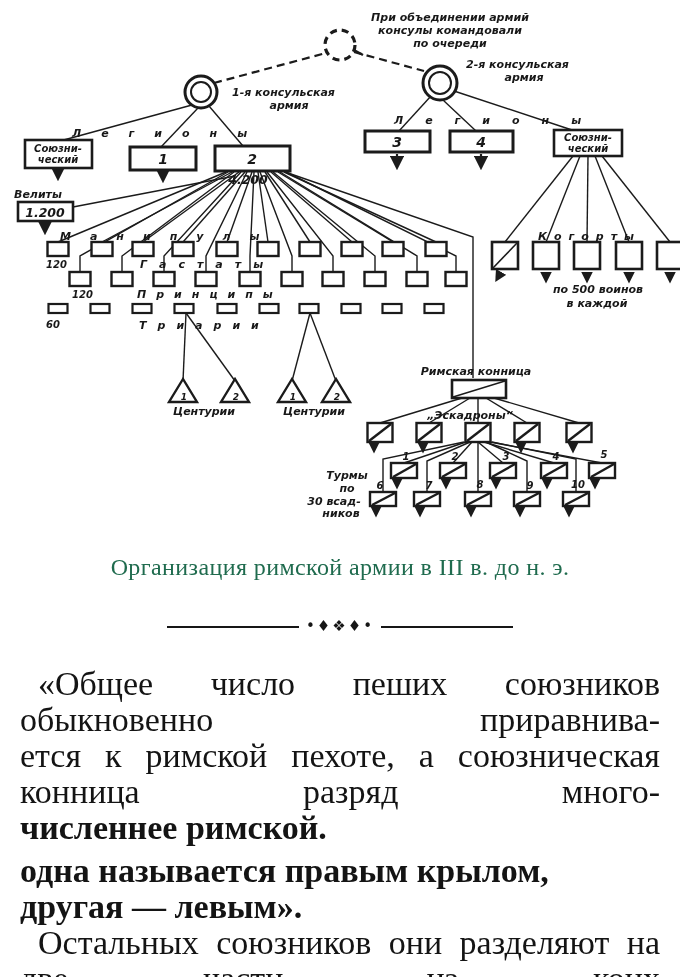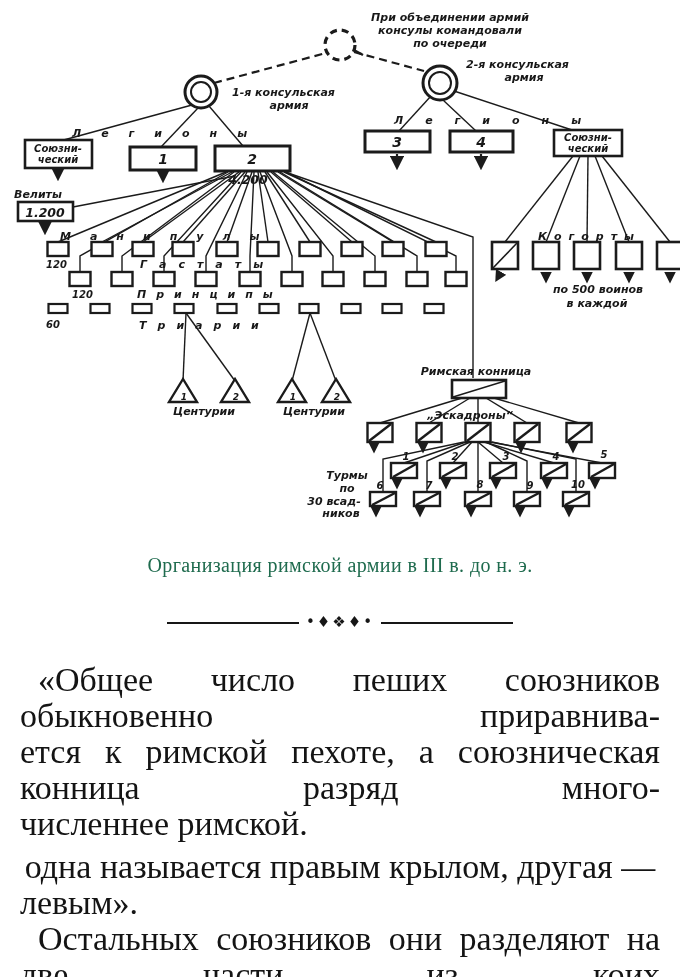--- a/index.html
+++ b/index.html
@@ -6,28 +6,28 @@
   .page{position:relative;width:680px;height:977px;background:#fff;overflow:hidden;
         font-family:"Liberation Serif",serif;color:#141414;}
   svg text{font-family:"DejaVu Sans",sans-serif;font-weight:bold;font-style:italic;fill:#181818;}
   .s9{font-size:9px}.s10{font-size:10px}.s11{font-size:11px}.s12{font-size:12.5px}.s14{font-size:14px}
   .mid{text-anchor:middle}
   .ln{stroke:#1b1b1b;stroke-width:1.4;fill:none}
   .ln2{stroke:#1b1b1b;stroke-width:2.2;fill:none}
   .dash{stroke-dasharray:8 5}
   .bx{fill:#fff;stroke:#1b1b1b;stroke-width:2.6}
   .bx3{stroke-width:3}
-  .caption{margin-top:20px;text-align:center;font-size:20px;letter-spacing:.4px;color:#1f6b4e;}
+  .caption{margin-top:20px;text-align:center;font-size:24px;letter-spacing:.4px;color:#1f6b4e;}
   .divider{display:flex;align-items:center;justify-content:center;gap:7px;margin-top:38px;color:#161616;}
   .divider .rule{width:132px;border-top:2px solid #161616;height:0;}
   .divider .orn{font-family:"DejaVu Sans",sans-serif;font-size:15px;letter-spacing:2px;line-height:1;}
   .quote{margin-top:32px;padding:0 20px;font-size:34px;line-height:36px;}
   .quote .para{margin:0 0 7px 0;}
   .quote .tl{text-align:justify;text-align-last:justify;}
-  .quote .tl.last{text-align:center;text-align-last:left;}
+  .quote .tl.last{text-align:left;text-align-last:left;font-weight:bold;}
   .quote .tl.first{text-indent:18px;}
   .attrib{margin-top:6px;padding-right:8px;text-align:right;font-size:26px;font-style:italic;}
 </style>
 </head>
 <body>
 
 <div class="page">
 
   <svg width="696" height="530" viewBox="0 0 696 530">
     <defs>

